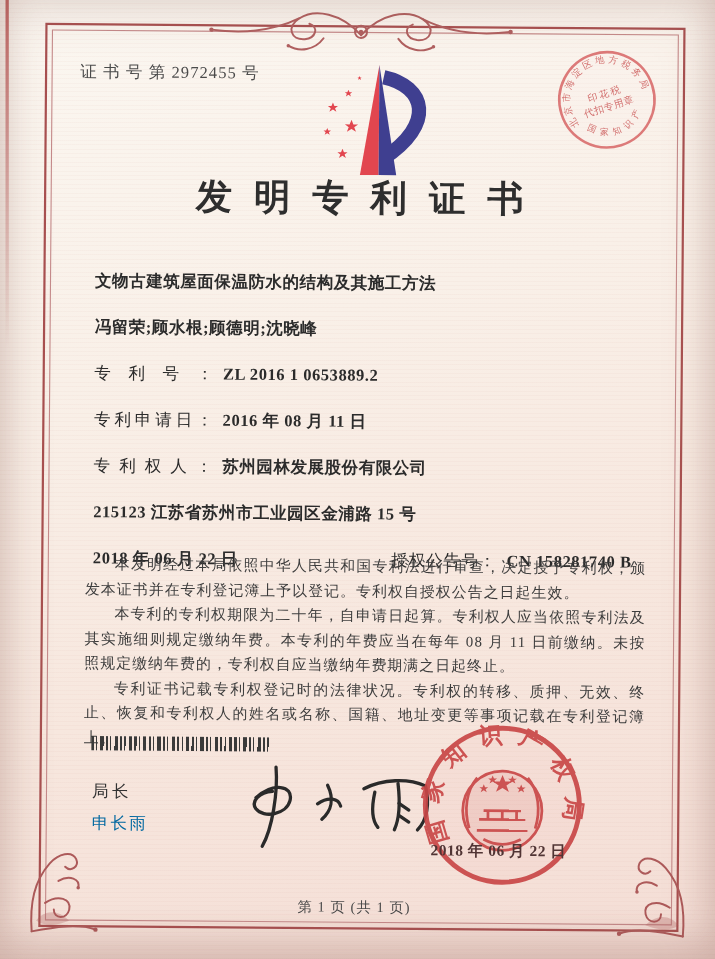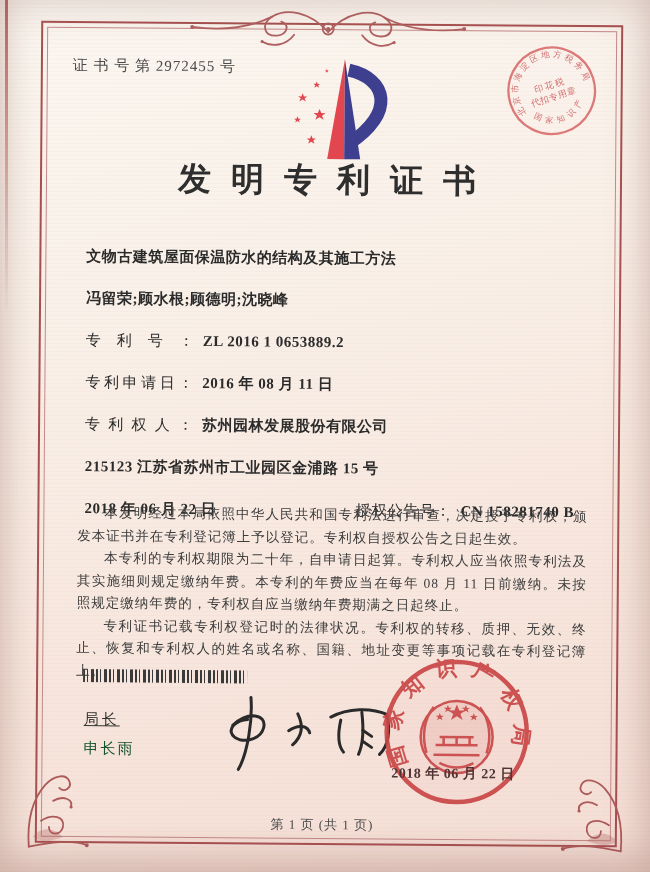--- a/index.html
+++ b/index.html
@@ -32,22 +32,22 @@
   .fvalue{font-weight:600;letter-spacing:0.5px;}
   .frow-split{display:flex;}
   .fpair{display:flex;gap:9px;}
   .fpair-first{width:262px;flex:none;}
   .flabel-natural{width:auto;text-align:center;text-align-last:auto;letter-spacing:1px;}
   .paras{position:absolute;left:78px;top:504px;width:510px;font-size:13.5px;
     line-height:22.5px;color:#3d3d3d;letter-spacing:1px;}
   .paras p{margin:0;text-indent:2em;text-align:justify;}
   .barcode{position:absolute;left:85px;top:671px;width:164px;height:13px;
     background:repeating-linear-gradient(90deg,#3a3a3a 0 2px,transparent 2px 4px,#3a3a3a 4px 5px,transparent 5px 8px,#3a3a3a 8px 11px,transparent 11px 13px);}
-  .director-title{position:absolute;left:86px;top:712px;font-size:15px;color:#333;letter-spacing:3px;text-decoration:underline;}
-  .director-name{position:absolute;left:86px;top:741px;font-size:15px;color:#14532d;letter-spacing:2px;}
+  .director-title{position:absolute;left:86px;top:712px;font-size:15px;color:#333;letter-spacing:3px;}
+  .director-name{position:absolute;left:86px;top:741px;font-size:15px;color:#0369a1;letter-spacing:2px;}
   .signature{position:absolute;left:205px;top:686px;}
   .main-seal{position:absolute;left:384px;top:656px;opacity:0.92;}
   .seal-date{position:absolute;left:394px;top:764px;width:160px;font-size:14px;font-weight:700;
     color:#503434;letter-spacing:0.5px;}
   .footer{position:absolute;left:0;right:0;top:816px;text-align:center;font-size:13px;color:#4a4a4a;letter-spacing:1px;}
   .tax-stamp{position:absolute;left:502px;top:42px;transform:rotate(-18deg);opacity:0.88;}
   svg text{font-family:"Liberation Serif",serif;}
 </style>
 </head>
 <body>

